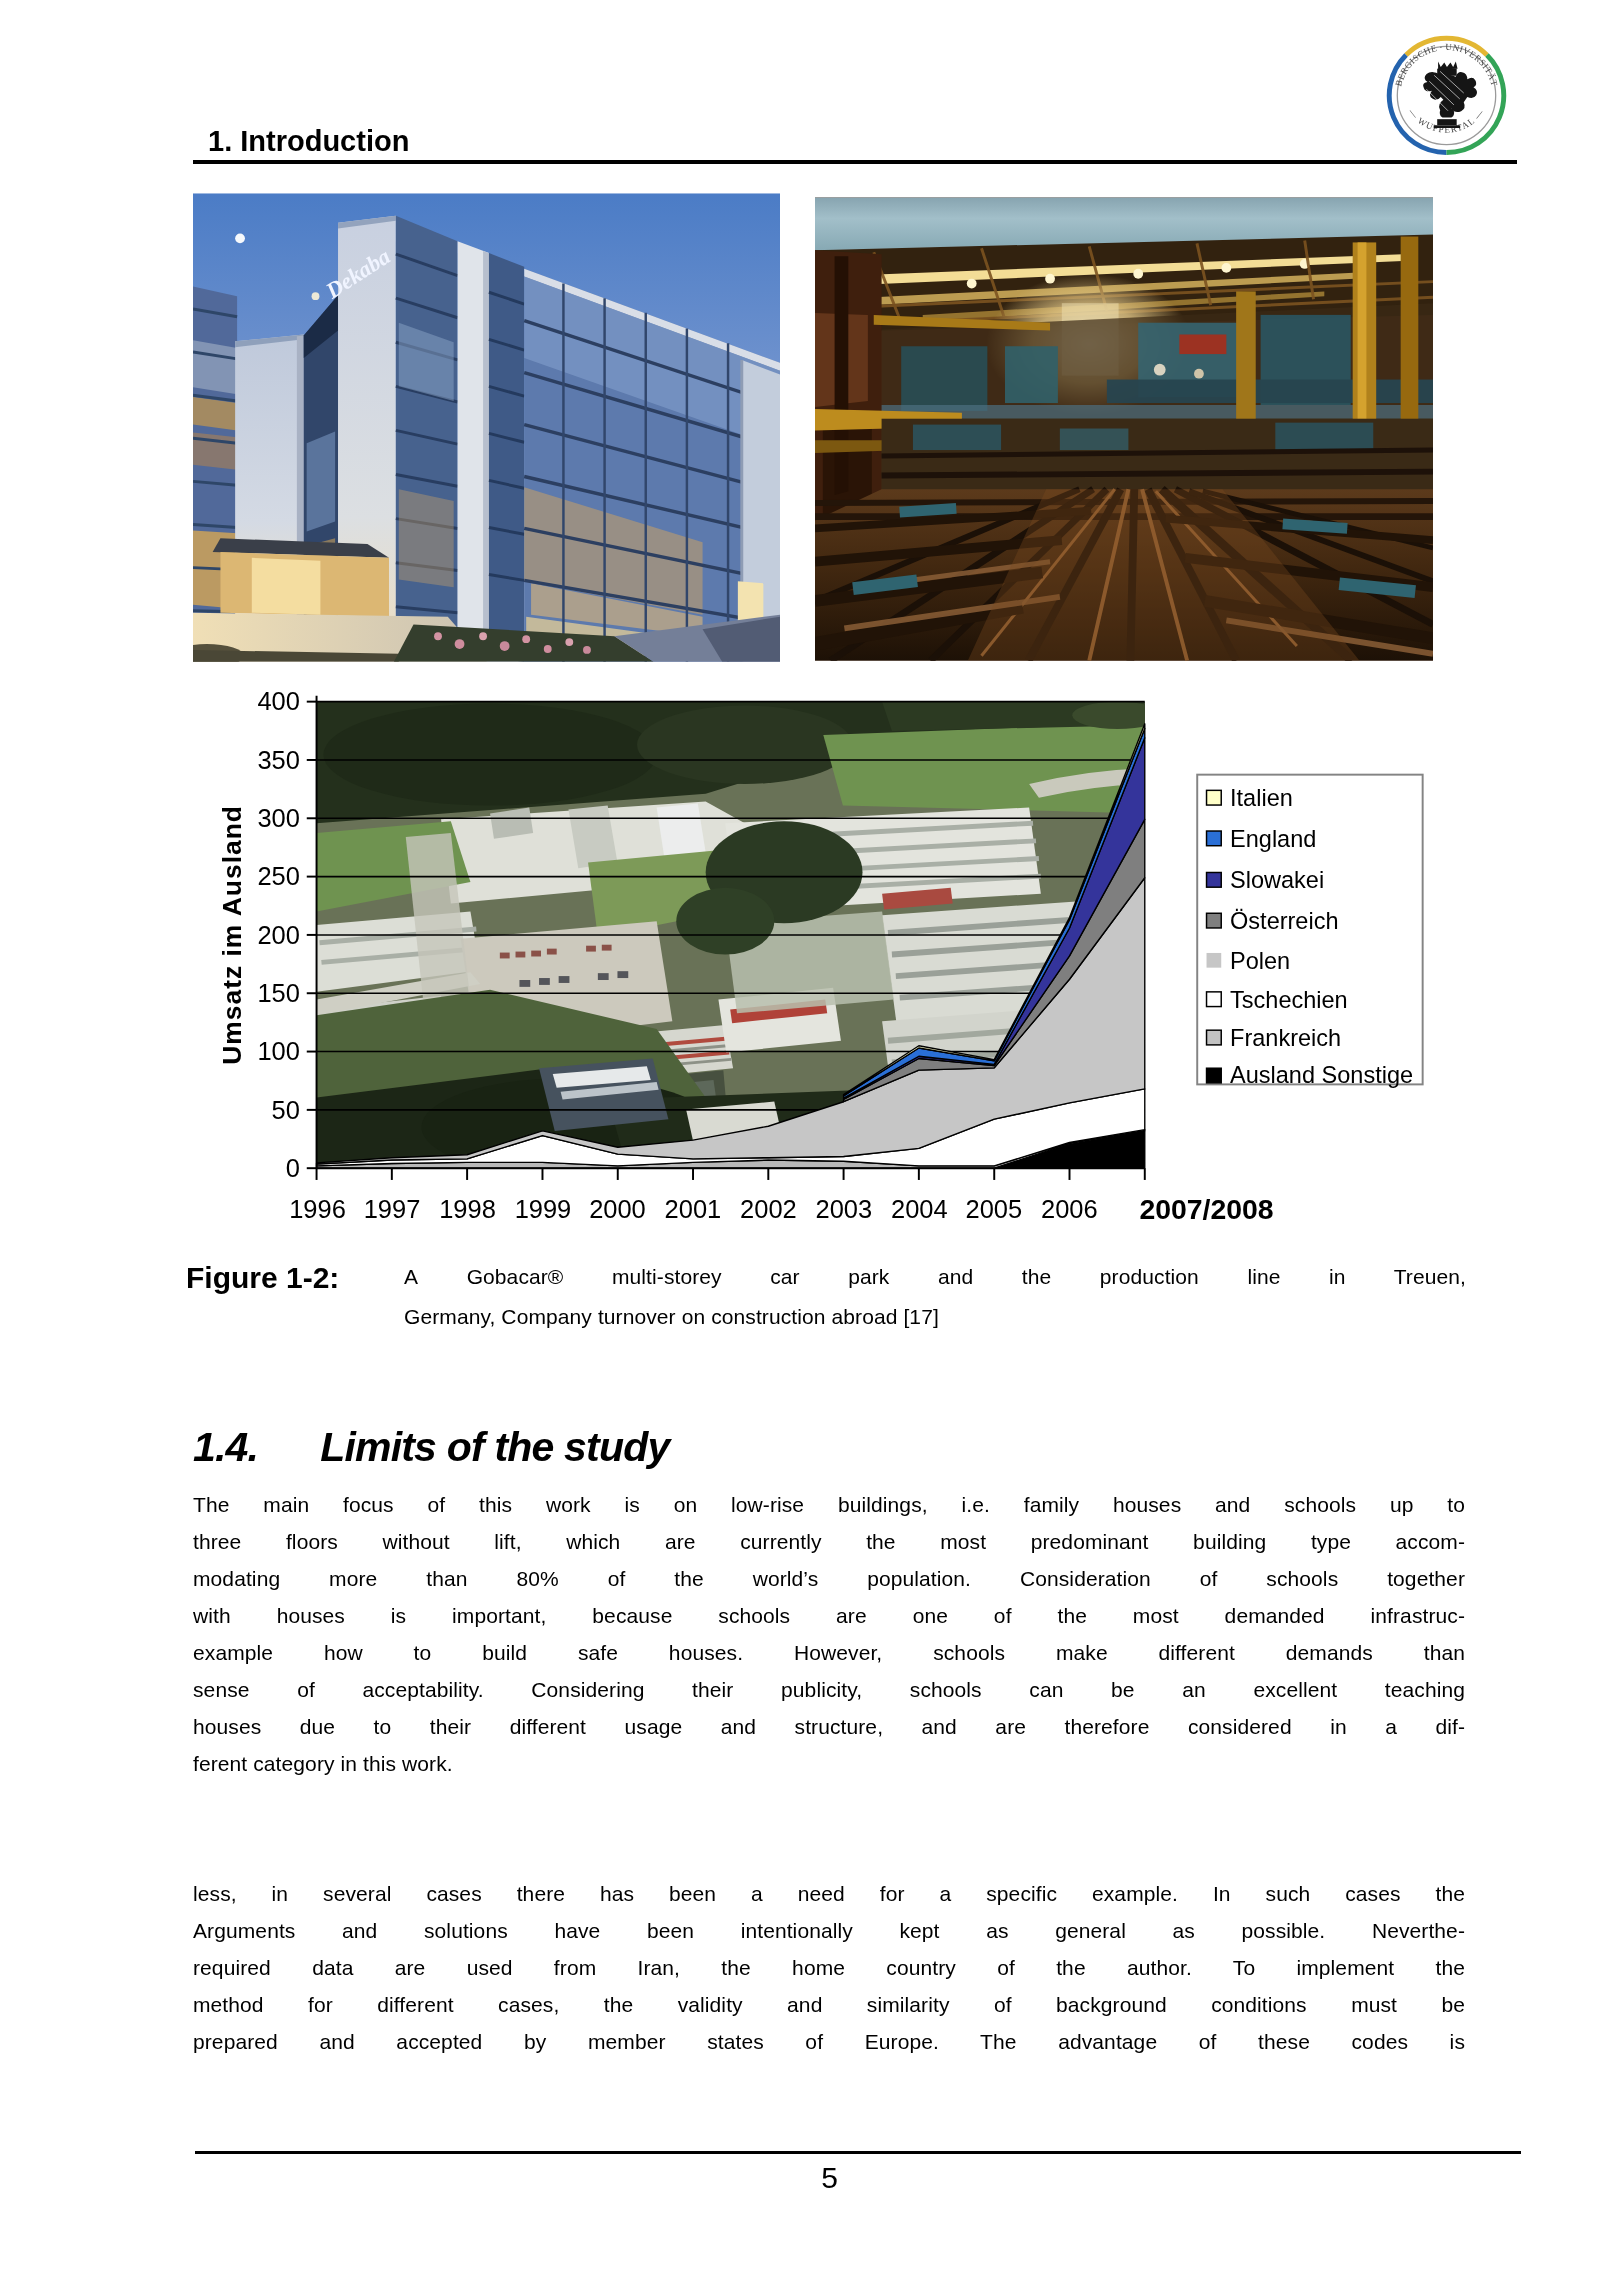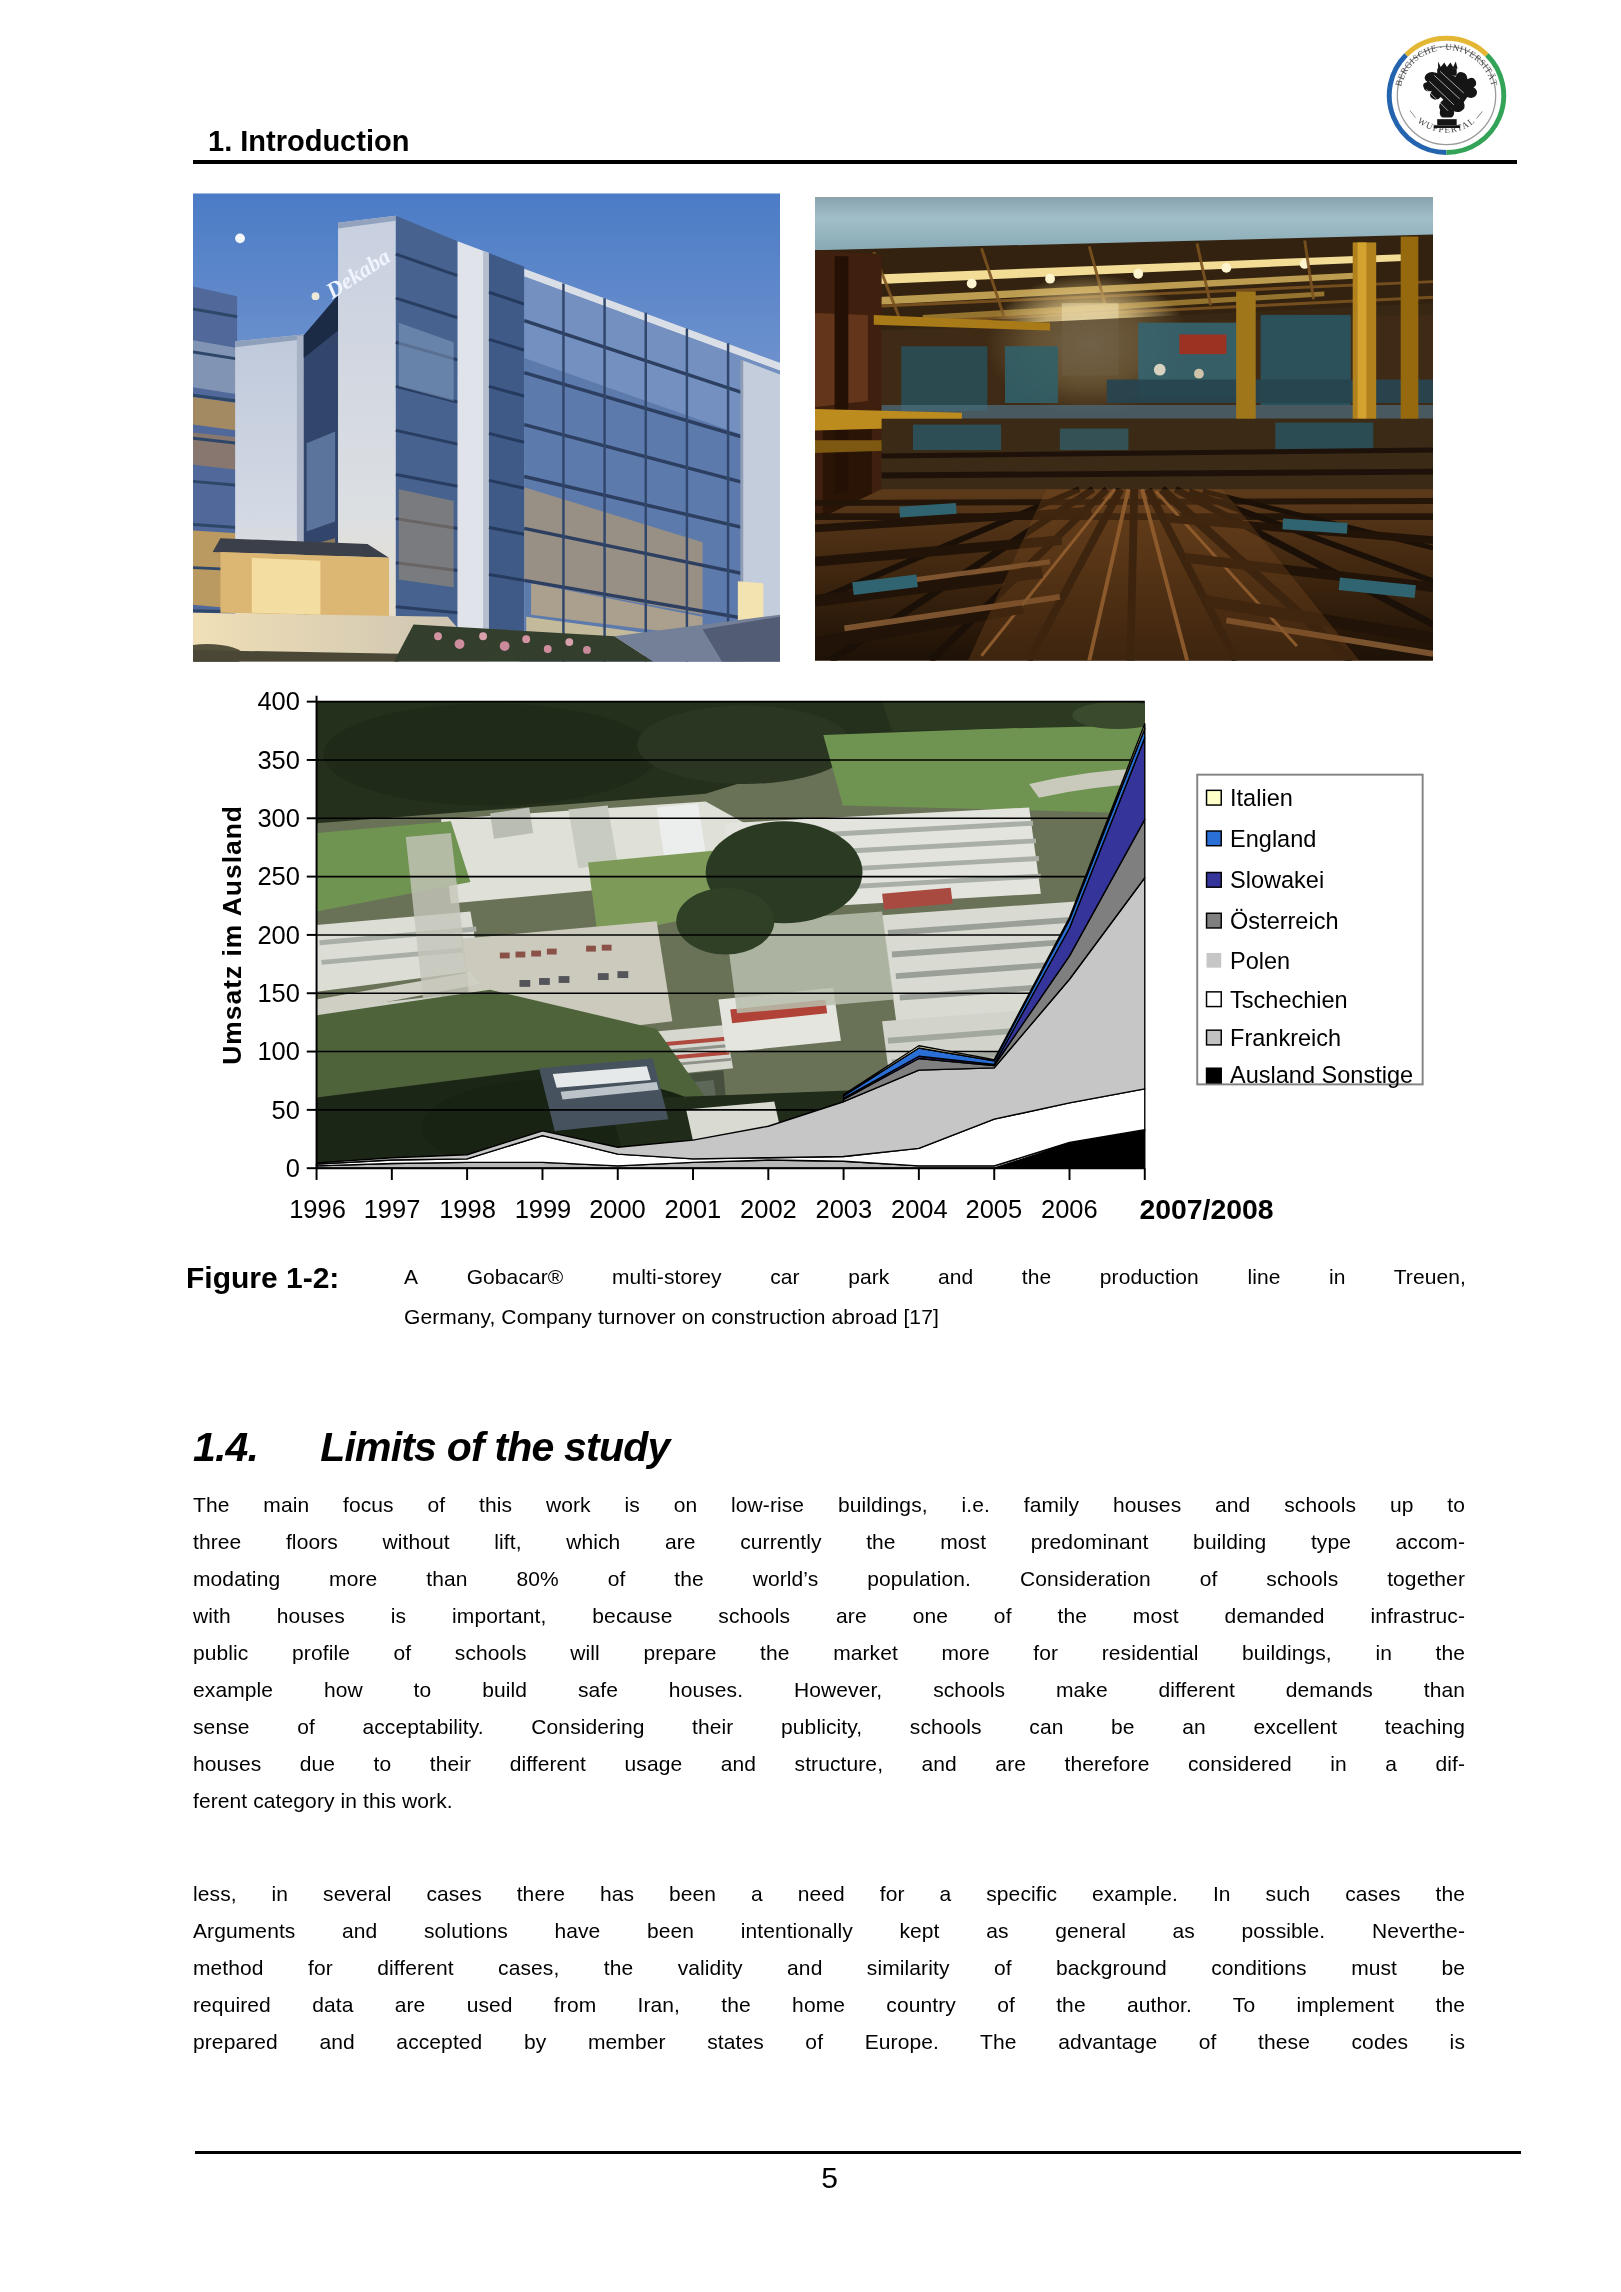--- a/index.html
+++ b/index.html
@@ -610,32 +610,31 @@
     <div>Germany, Company turnover on construction abroad [17]</div>
   </div>
 
   <div class="abs" style="left:193px;top:1424px;font-size:41px;font-weight:bold;letter-spacing:-0.8px;font-style:italic;">1.4.<span style="display:inline-block;width:62px;"></span>Limits of the study</div>
 
   <div class="abs body-text" style="left:193px;top:1486px;width:1272px;">
     <div class="jline">The main focus of this work is on low-rise buildings, i.e. family houses and schools up to</div>
     <div class="jline">three floors without lift, which are currently the most predominant building type accom-</div>
     <div class="jline">modating more than 80% of the world’s population. Consideration of schools together</div>
     <div class="jline">with houses is important, because schools are one of the most demanded infrastruc-</div>
-    <div class="jline">public profile of schools will prepare the market more for residential buildings, in the</div>
     <div class="jline">example how to build safe houses. However, schools make different demands than</div>
     <div class="jline">sense of acceptability. Considering their publicity, schools can be an excellent teaching</div>
     <div class="jline">houses due to their different usage and structure, and are therefore considered in a dif-</div>
     <div>ferent category in this work.</div>
   </div>
 
   <div class="abs body-text" style="left:193px;top:1875px;width:1272px;">
     <div class="jline">less, in several cases there has been a need for a specific example. In such cases the</div>
     <div class="jline">Arguments and solutions have been intentionally kept as general as possible. Neverthe-</div>
+    <div class="jline">required data are used from Iran, the home country of the author. To implement the</div>
     <div class="jline">method for different cases, the validity and similarity of background conditions must be</div>
-    <div class="jline">required data are used from Iran, the home country of the author. To implement the</div>
     <div class="jline">prepared and accepted by member states of Europe. The advantage of these codes is</div>
   </div>
 
   <div class="abs" style="left:195px;top:2151px;width:1326px;height:2.5px;background:#000;"></div>
 
   <div class="abs" style="left:765px;top:2161px;width:129px;text-align:center;font-size:30px;">5</div>
 
 </div>
 
 

